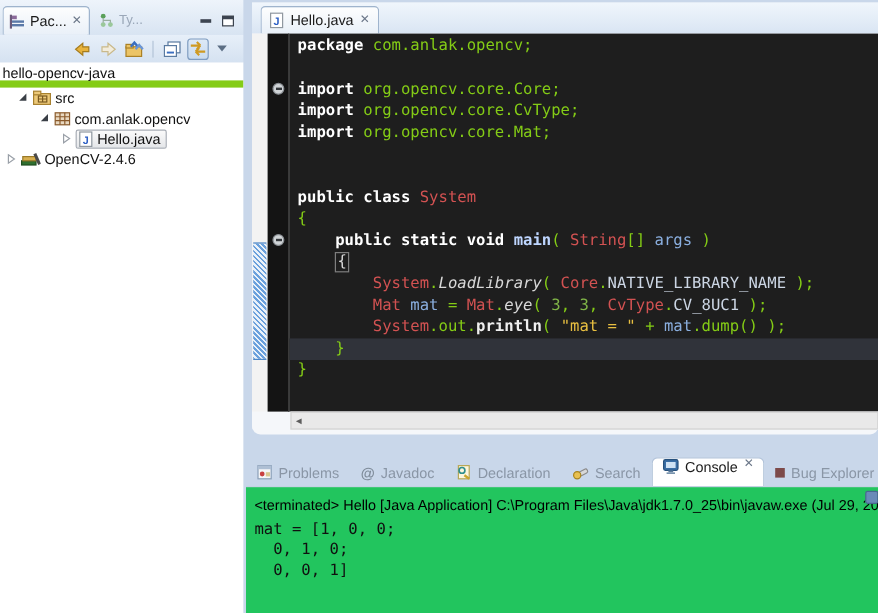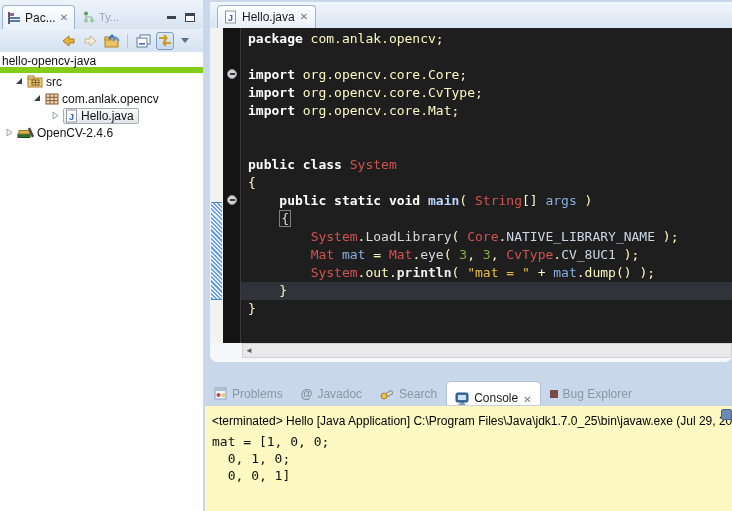--- a/index.html
+++ b/index.html
@@ -57,42 +57,42 @@
     border-top:1px solid #4d87c7; border-bottom:1px solid #4d87c7; }
   .ed-gutter { width:18px; background:#141414; border-right:1px solid #3a3a3a; position:relative; }
   .fold-minus { position:absolute; left:4px; width:10px; height:10px; border-radius:50%;
     background:#cfd3d6; border:1px solid #8a8f94; display:flex; align-items:center; justify-content:center; }
   .fold-minus::after { content:""; width:5px; height:1.5px; background:#33373b; }
   .ed-code { flex:1; background:#1e1e1e; padding-top:2px; overflow:hidden;
     font-family:"DejaVu Sans Mono","Liberation Mono",monospace; font-size:13px; }
   .cl { height:18px; line-height:18px; padding-left:7px; white-space:pre; }
   .cl.current { background:#30333a; }
   .tk-k { color:#ffffff; font-weight:bold; }
-  .tk-p { color:#fef9c3; }
+  .tk-p { color:#84cc16; }
   .tk-t { color:#d25252; }
   .tk-v { color:#8aaede; }
   .tk-m { color:#bed6ff; font-weight:bold; }
-  .tk-i { color:#d8d8d8; }
+  .tk-i { color:#d8d8d8; font-style:italic; }
   .tk-f { color:#ccd6e4; }
   .tk-n { color:#7fb347; }
   .tk-s { color:#e8bf41; }
   .tk-w { color:#efefef; font-weight:bold; }
   .tk-b { color:#d8d8d8; border:1px solid #7e7e7e; padding:0 1px; }
   .ed-hscroll { height:15px; display:flex; background:#f5f7fa; }
   .hs-spacer { width:32px; }
   .hs-track { flex:1; background:#e9e9e9; border:1px solid #d2d2d2; display:flex; align-items:center;
     padding-left:2px; color:#5d5d5d; font-size:8px; }
 
   
   .console-panel { position:absolute; left:205px; top:379px; width:527px; height:132px; }
   .con-tabs { height:26px; display:flex; align-items:flex-end; white-space:nowrap; overflow:hidden; }
   .con-tab { display:flex; align-items:center; gap:5px; padding:0 9px; height:23px; color:#8a96a6; font-size:12px; }
-  .con-tab-active { display:flex; align-items:flex-end; gap:5px; padding:0 8px; height:24px;
+  .con-tab-active { display:flex; align-items:flex-start; gap:5px; padding:0 8px; height:24px;
     background:#fff; border:1px solid #b2c3d9; border-bottom:none; border-radius:5px 5px 0 0; color:#1a1a1a; }
-  .con-body { position:absolute; left:0; right:0; top:26px; bottom:0; background:#fef9c3;
+  .con-body { position:absolute; left:0; right:0; top:26px; bottom:0; background:#22c55e;
     border-top:1px solid #c5d2e3; overflow:hidden; }
   .con-toolbar-frag { position:absolute; right:0; top:3px; width:11px; height:11px;
     background:#6a8ab8; border:1px solid #49678f; border-radius:2px; }
   .con-status { padding:8px 0 0 7px; font-size:12px; color:#000; white-space:nowrap; }
   .con-output { margin:5px 0 0 7px; font-family:"DejaVu Sans Mono","Liberation Mono",monospace;
     font-size:13px; line-height:17px; color:#101010; white-space:pre; }
 
   .at-glyph { font-size:12px; color:#7d8a98; font-weight:bold; }
   .bug-square { width:8px; height:8px; background:#7d4a4a; }
 </style>
@@ -273,20 +273,28 @@
         <circle cx="4.5" cy="8" r="2" fill="#c84040"></circle>
         <rect x="7.5" y="6.5" width="3.5" height="3.5" fill="#d8c890"></rect>
       </svg>
       <span>Problems</span>
     </div>
     <div class="con-tab">
       <span class="at-glyph">@</span>
       <span>Javadoc</span>
     </div>
     <div class="con-tab">
+      <svg width="13" height="13">
+        <rect x="2" y="1" width="9" height="11" fill="#fdf6dc" stroke="#b8a858"></rect>
+        <circle cx="5" cy="5" r="2.4" fill="none" stroke="#2f8f8f" stroke-width="1.4"></circle>
+        <path d="M7 9 L11 12" stroke="#caa72e" stroke-width="2"></path>
+      </svg>
+      <span>Declaration</span>
+    </div>
+    <div class="con-tab">
       <svg width="14" height="13">
         <rect x="5" y="5" width="8" height="3.5" rx="1.5" fill="#d8d8d8" stroke="#8a8a8a" transform="rotate(-28 9 7)"></rect>
         <circle cx="4" cy="9" r="3" fill="#e8c050" stroke="#a8841e"></circle>
       </svg>
       <span>Search</span>
     </div>
     <div class="con-tab-active">
       <svg width="14" height="13">
         <rect x="1" y="1" width="12" height="9" rx="1.5" fill="#3a6ea5" stroke="#27517d"></rect>
         <rect x="3" y="3" width="8" height="5" fill="#cfe2f4"></rect>

